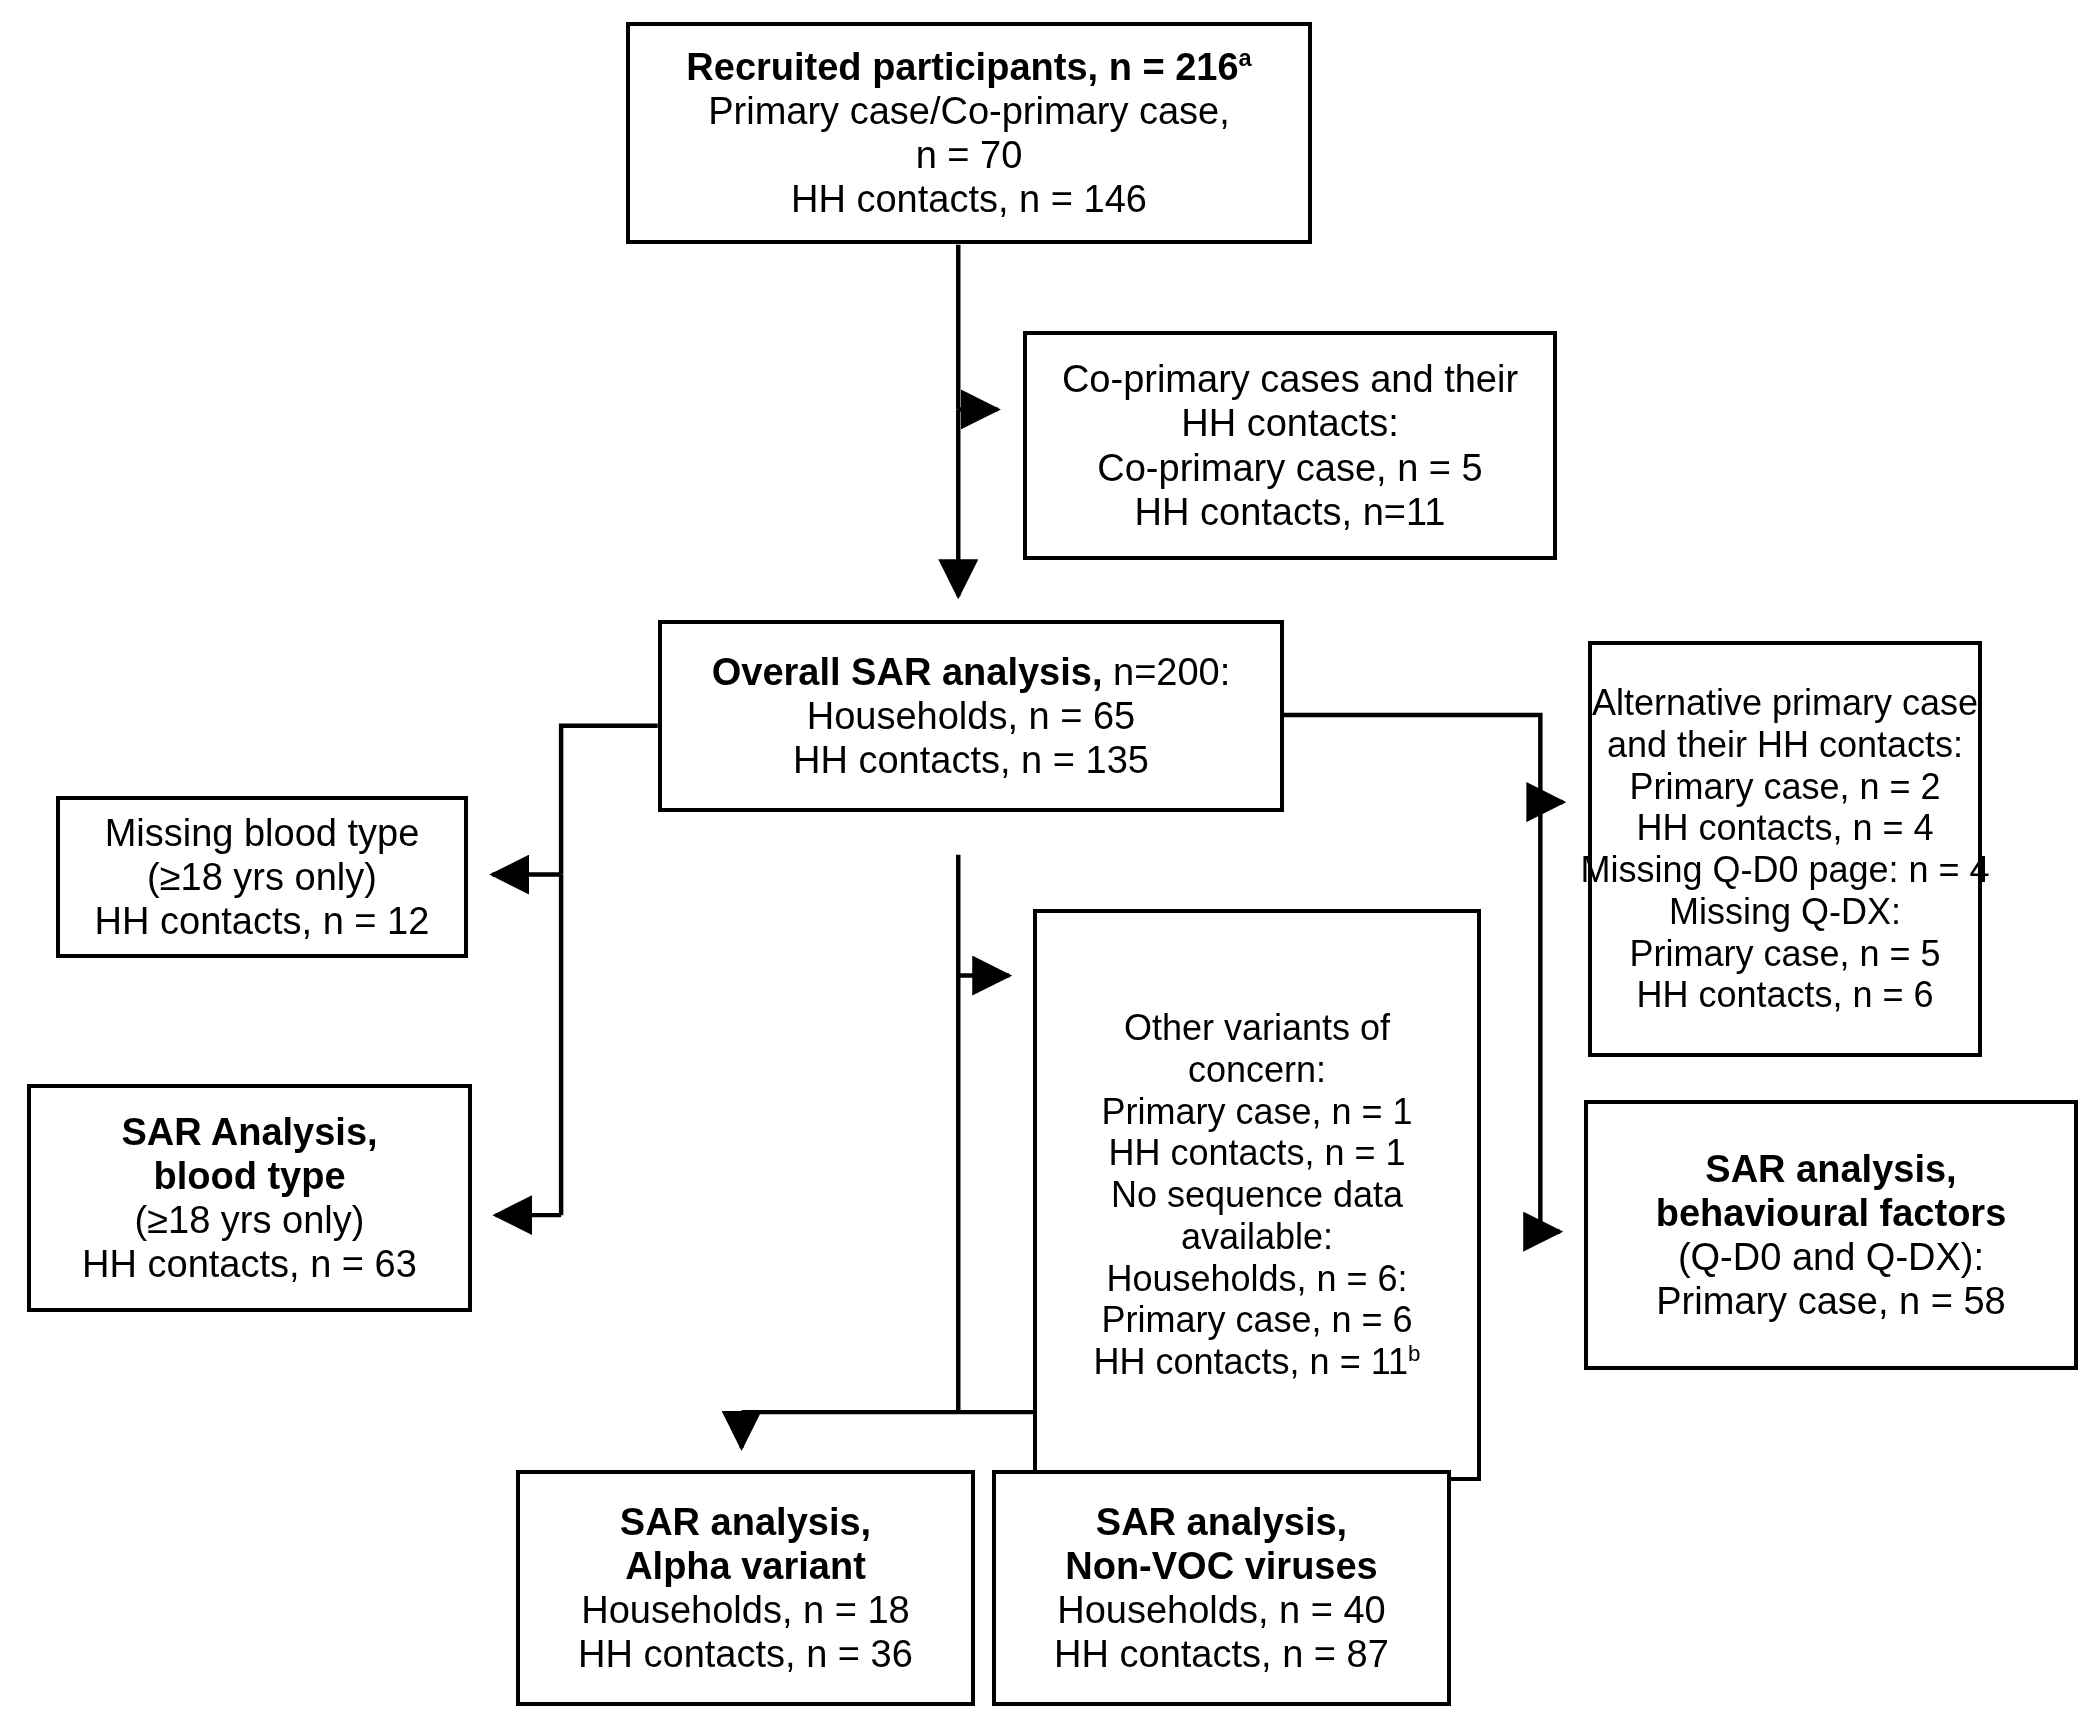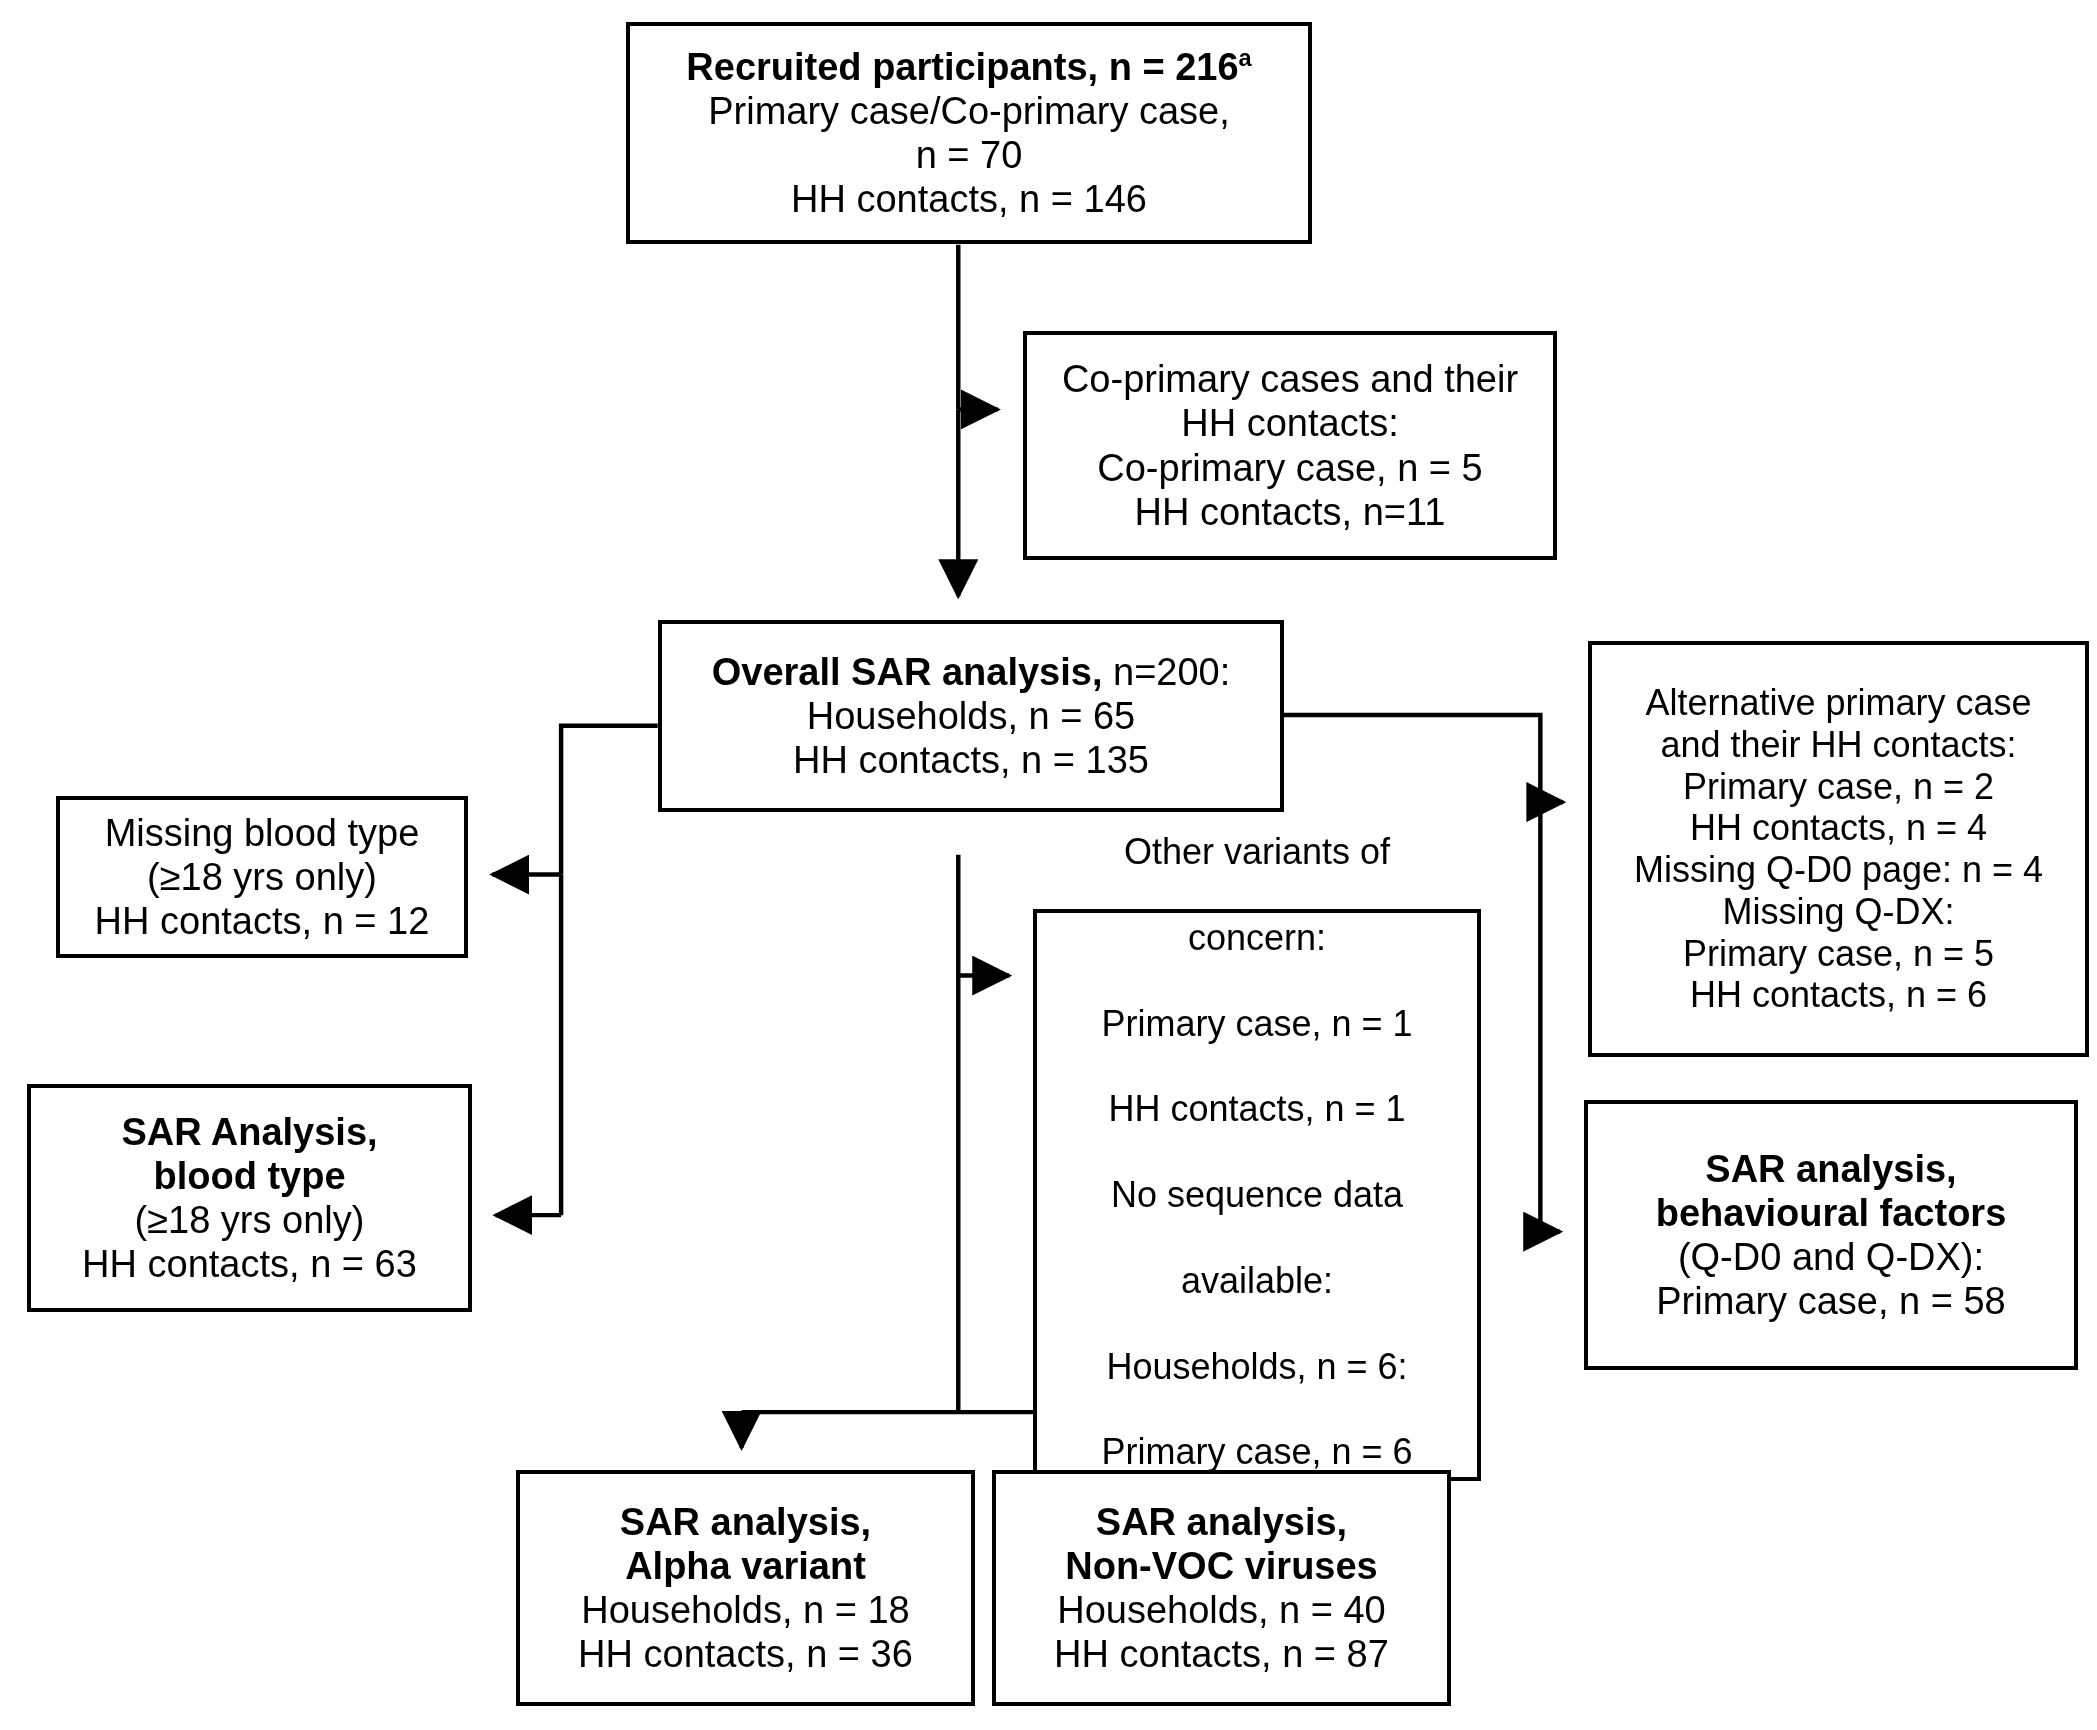--- a/index.html
+++ b/index.html
@@ -51,23 +51,23 @@
   }
   .node .line sup {
     font-size: 0.62em;
     vertical-align: super;
     line-height: 0;
   }
   
   #node-recruited      { left: 626px;  top: 22px;   width: 686px; height: 222px; }
   #node-coprimary      { left: 1023px; top: 331px;  width: 534px;  height: 229px; }
   #node-overall        { left: 658px; top: 620px;  width: 626px;  height: 192px; }
-  #node-alt-primary    { left: 1588px; top: 641px; width: 501px;  height: 416px; }
+  #node-alt-primary    { left: 1588px; top: 641px; width: 394px;  height: 416px; }
   #node-missing-blood  { left: 56px;   top: 796px; width: 412px;  height: 162px; text-align: right; }
-  #node-other-variants { left: 1033px; top: 909px; width: 448px;  height: 572px; gap: 44px; }
+  #node-other-variants { left: 1033px; top: 909px; width: 448px;  height: 572px; }
   #node-sar-blood      { left: 27px;   top: 1084px; width: 445px;  height: 228px; }
   #node-behavioural    { left: 1584px; top: 1100px; width: 494px;  height: 270px; }
   #node-alpha          { left: 516px;  top: 1470px; width: 459px;  height: 236px; }
   #node-nonvoc         { left: 992px; top: 1470px; width: 459px;  height: 236px; }
 
   
   #node-alt-primary .line    { font-size: 36px; }
   #node-other-variants .line { font-size: 36px; }
 </style>
 </head>

